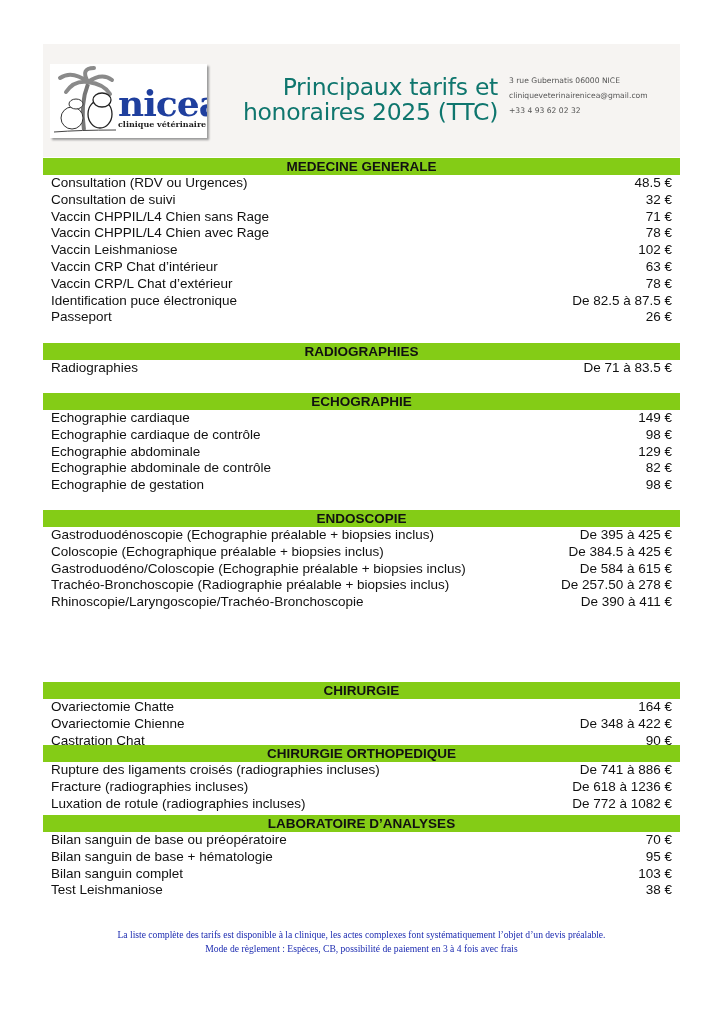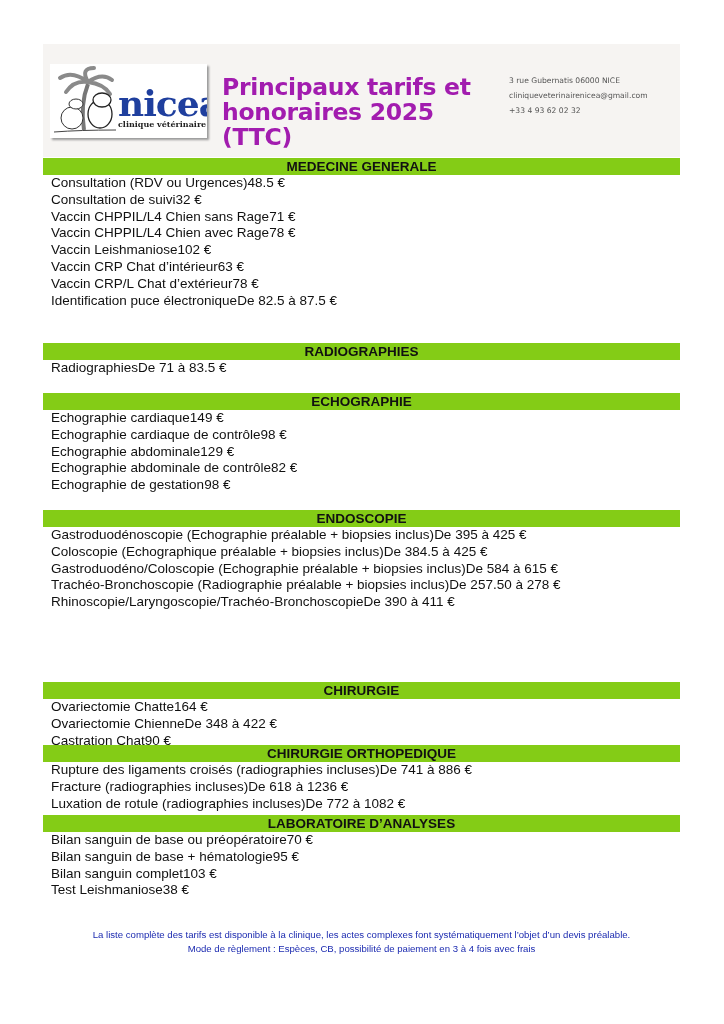--- a/index.html
+++ b/index.html
@@ -7,36 +7,36 @@
          font-family: "Liberation Sans", sans-serif; color: #111; }
   .header-band { position: absolute; left: 43px; top: 44px; width: 637px; height: 113px;
                  background: #f6f4f2; }
   .logo { position: absolute; left: 50px; top: 64px; width: 157px; height: 74px;
           background: #ffffff; box-shadow: 2px 2px 2px #9a9a9a; overflow: hidden; }
   .logo svg { position: absolute; left: 0; top: 0; }
   .logo-name { position: absolute; left: 68px; top: 24px; font-family: "DejaVu Serif", serif;
                font-weight: bold; font-size: 36px; color: #1f3f9e; letter-spacing: -1px; line-height: 30px; }
   .logo-sub { position: absolute; left: 68px; top: 56px; font-family: "DejaVu Serif", serif;
               font-weight: bold; font-size: 8px; color: #222; line-height: 9px; white-space: nowrap; }
-  .title { position: absolute; left: 222px; top: 75px; width: 276px; text-align: left;
-           font-family: "DejaVu Sans", sans-serif; font-weight: 700; font-size: 23.5px;
-           line-height: 25px; color: #a21caf; letter-spacing: -0.3px; }
+  .title { position: absolute; left: 222px; top: 75px; width: 276px; text-align: right;
+           font-family: "DejaVu Sans", sans-serif; font-weight: 400; font-size: 23.5px;
+           line-height: 25px; color: #0f766e; letter-spacing: -0.3px; }
   .title span { display: block; }
   .contact { position: absolute; left: 509px; top: 73px; font-family: "DejaVu Sans", sans-serif;
              font-size: 7.6px; color: #555; line-height: 15px; }
   .contact div { white-space: nowrap; }
   .section { position: absolute; left: 43px; width: 637px; }
   .bar { height: 17px; background: #84cc16; text-align: center; font-weight: bold;
          font-size: 13.5px; line-height: 17px; color: #111; }
-  .row { display: flex; height: 16.8px; line-height: 16.8px;
+  .row { display: flex; justify-content: space-between; height: 16.8px; line-height: 16.8px;
          font-size: 13.5px; padding: 0 8px 0 8px; }
   .row .label { white-space: nowrap; }
   .row .price { white-space: nowrap; text-align: right; }
   .footer { position: absolute; left: 43px; top: 928px; width: 637px; text-align: center;
-            color: #1c2bb0; font-size: 9.6px; line-height: 14px; }
+            color: #1c2bb0; font-size: 9.6px; line-height: 14px; font-family: Liberation Serif, serif; }
 </style>
 </head>
 <body>
 
 <div class="header-band"></div>
 
 <div class="logo">
   <svg width="70" height="74" viewBox="0 0 70 74">
     <path d="M38 20 Q30 40 34 66" stroke="#777" stroke-width="4" fill="none"></path>
     <path d="M38 18 Q22 6 10 14 M38 18 Q30 4 44 4 M38 18 Q52 8 62 16 M38 18 Q24 16 16 28 M38 18 Q54 20 60 30" stroke="#8a8a8a" stroke-width="4" fill="none" stroke-linecap="round"></path>
@@ -88,20 +88,24 @@
       <span class="price">63 €</span>
     </div>
   <div class="row">
       <span class="label">Vaccin CRP/L Chat d’extérieur</span>
       <span class="price">78 €</span>
     </div>
   <div class="row">
       <span class="label">Identification puce électronique</span>
       <span class="price">De 82.5 à 87.5 €</span>
     </div>
+  <div class="row">
+      <span class="label">Passeport</span>
+      <span class="price">26 €</span>
+    </div>
 </div>
 
 <div class="section" style="top:343px;">
   <div class="bar">RADIOGRAPHIES</div>
   <div class="row">
       <span class="label">Radiographies</span>
       <span class="price">De 71 à 83.5 €</span>
     </div>
 </div>
 

